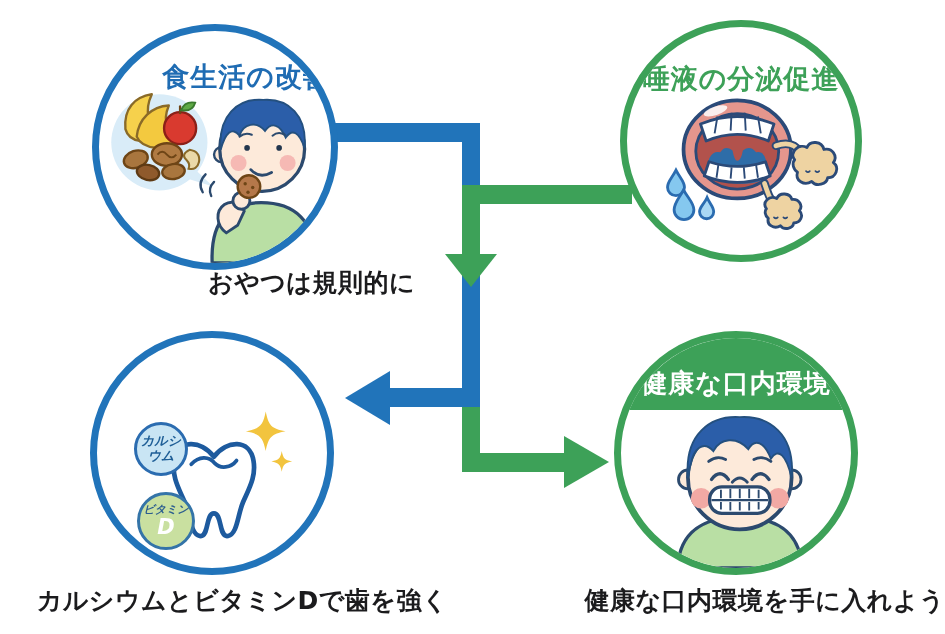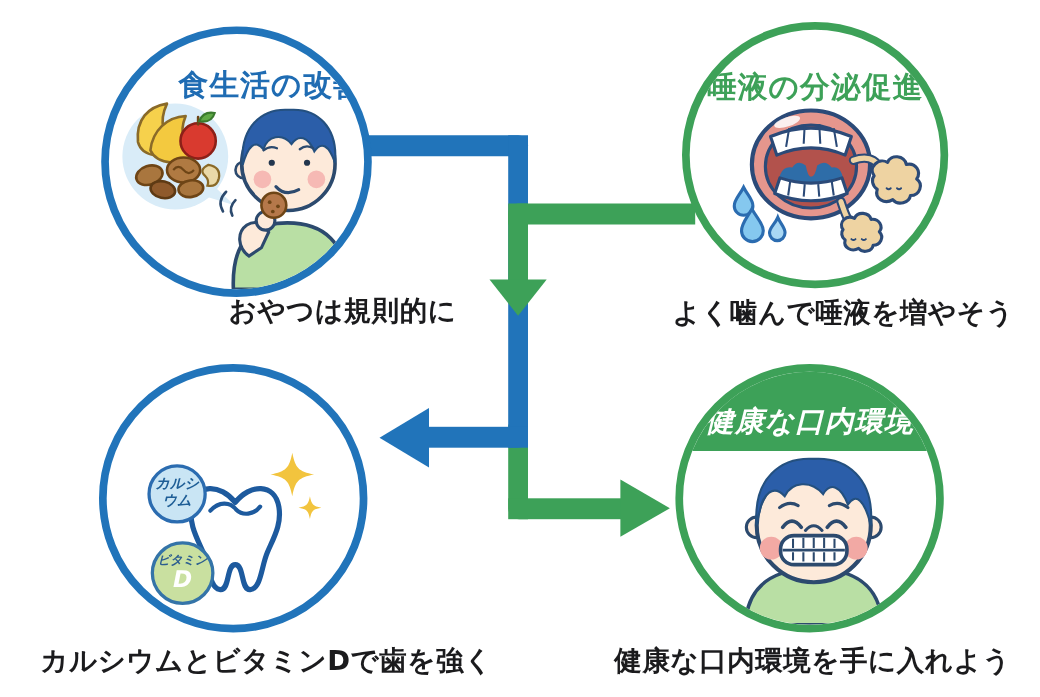--- a/index.html
+++ b/index.html
@@ -173,21 +173,20 @@
                  c-1,7 -12,10 -17,4 c-8,5 -18,-1 -15,-10 c-5,-3 -6,-10 -3,-13 z" fill="#eed3a2" stroke="#2b4a78" stroke-width="3" stroke-linejoin="round"></path>
         <path d="M190,153 q2,2 4,0 M200,153 q2,2 4,0" stroke="#2b4a78" stroke-width="1.8" fill="none" stroke-linecap="round"></path>
         <path d="M146,166 C150,178 152,184 158,189" fill="none" stroke="#2b4a78" stroke-width="9" stroke-linecap="round"></path>
         <path d="M146,166 C150,178 152,184 158,189" fill="none" stroke="#eed3a2" stroke-width="5" stroke-linecap="round"></path>
         <path d="M148,193 c-5,-7 3,-15 11,-11 c3,-7 14,-6 16,1 c8,-1 12,7 8,12 c5,5 1,13 -6,13
                  c-1,6 -10,8 -14,3 c-7,4 -15,-1 -13,-8 c-4,-3 -4,-8 -2,-10 z" fill="#eed3a2" stroke="#2b4a78" stroke-width="3" stroke-linejoin="round"></path>
         <path d="M156,202 q2,2 4,0 M166,202 q2,2 4,0" stroke="#2b4a78" stroke-width="1.8" fill="none" stroke-linecap="round"></path>
       </g>
     </svg>
   </div>
-  <div class="caption" style="left:562px; top:268px; width:360px;">よく噛んで唾液を増やそう</div>
 
   <div class="node-circle blue-ring" style="left:90px; top:331px; width:244px; height:244px;">
     <svg class="illu" viewBox="0 0 244 244">
       <g>
         <path d="M124,126 C110,108 86,107 82,130 C79,147 87,160 93,174
                  C99,188 99,208 109,210 C119,212 115,186 124,186
                  C133,186 129,212 139,210 C149,208 149,188 155,174
                  C161,160 169,147 166,130 C162,107 138,108 124,126 Z" fill="#ffffff" stroke="#1d5a9e" stroke-width="5" stroke-linejoin="round"></path>
         <path d="M100,134 c8,-9 19,-9 25,-1 c6,6 17,5 23,-3" fill="none" stroke="#1d5a9e" stroke-width="4" stroke-linecap="round"></path>
       </g>
@@ -203,21 +202,21 @@
       <span>ウム</span>
     </div>
     <div class="badge badge-vitamin">
       <span>ビタミン</span>
       <span class="big">D</span>
     </div>
   </div>
   <div class="caption" style="left:8px; top:584px; width:440px;">カルシウムとビタミンDで歯を強く</div>
 
   <div class="node-circle green-ring" style="left:614px; top:331px; width:244px; height:244px;">
-    <div class="cap cap-green" style="height:72px;font-style:italic;">
+    <div class="cap cap-green" style="height:72px;">
       <div class="cap-title">健康な口内環境</div>
     </div>
     <svg class="illu" viewBox="0 0 244 244">
       <g>
         <path d="M60,244 C62,204 90,190 126,190 C162,190 190,204 192,244 Z" fill="#b9dfa4" stroke="#2c4a6e" stroke-width="3.5"></path>
         <circle cx="71" cy="150" r="10" fill="#fdeada" stroke="#2c4a6e" stroke-width="3"></circle>
         <circle cx="181" cy="150" r="10" fill="#fdeada" stroke="#2c4a6e" stroke-width="3"></circle>
         <circle cx="126" cy="148" r="55" fill="#fdeada" stroke="#2c4a6e" stroke-width="4"></circle>
         <path d="M71,148 C67,102 95,82 126,84 C157,82 185,102 181,148
                  C175,124 167,116 159,128 C152,110 142,106 135,118
@@ -231,15 +230,15 @@
         <circle cx="167" cy="170" r="11" fill="#f2a9a4"></circle>
         <g>
           <rect x="94" y="158" width="64" height="28" rx="13" fill="#ffffff" stroke="#2c4a6e" stroke-width="3.5"></rect>
           <line x1="96" y1="172" x2="156" y2="172" stroke="#2c4a6e" stroke-width="2.5"></line>
           <path d="M106,161 v9 M116,160 v10 M126,160 v10 M136,160 v10 M146,161 v9" stroke="#2c4a6e" stroke-width="2" fill="none"></path>
           <path d="M106,174 v8 M116,174 v9 M126,174 v9 M136,174 v9 M146,174 v8" stroke="#2c4a6e" stroke-width="2" fill="none"></path>
         </g>
       </g>
     </svg>
   </div>
-  <div class="caption" style="left:519px; top:584px; width:400px;">健康な口内環境を手に入れよう</div>
+  <div class="caption" style="left:545px; top:584px; width:400px;">健康な口内環境を手に入れよう</div>
 
 </div>
 
 </body></html>

